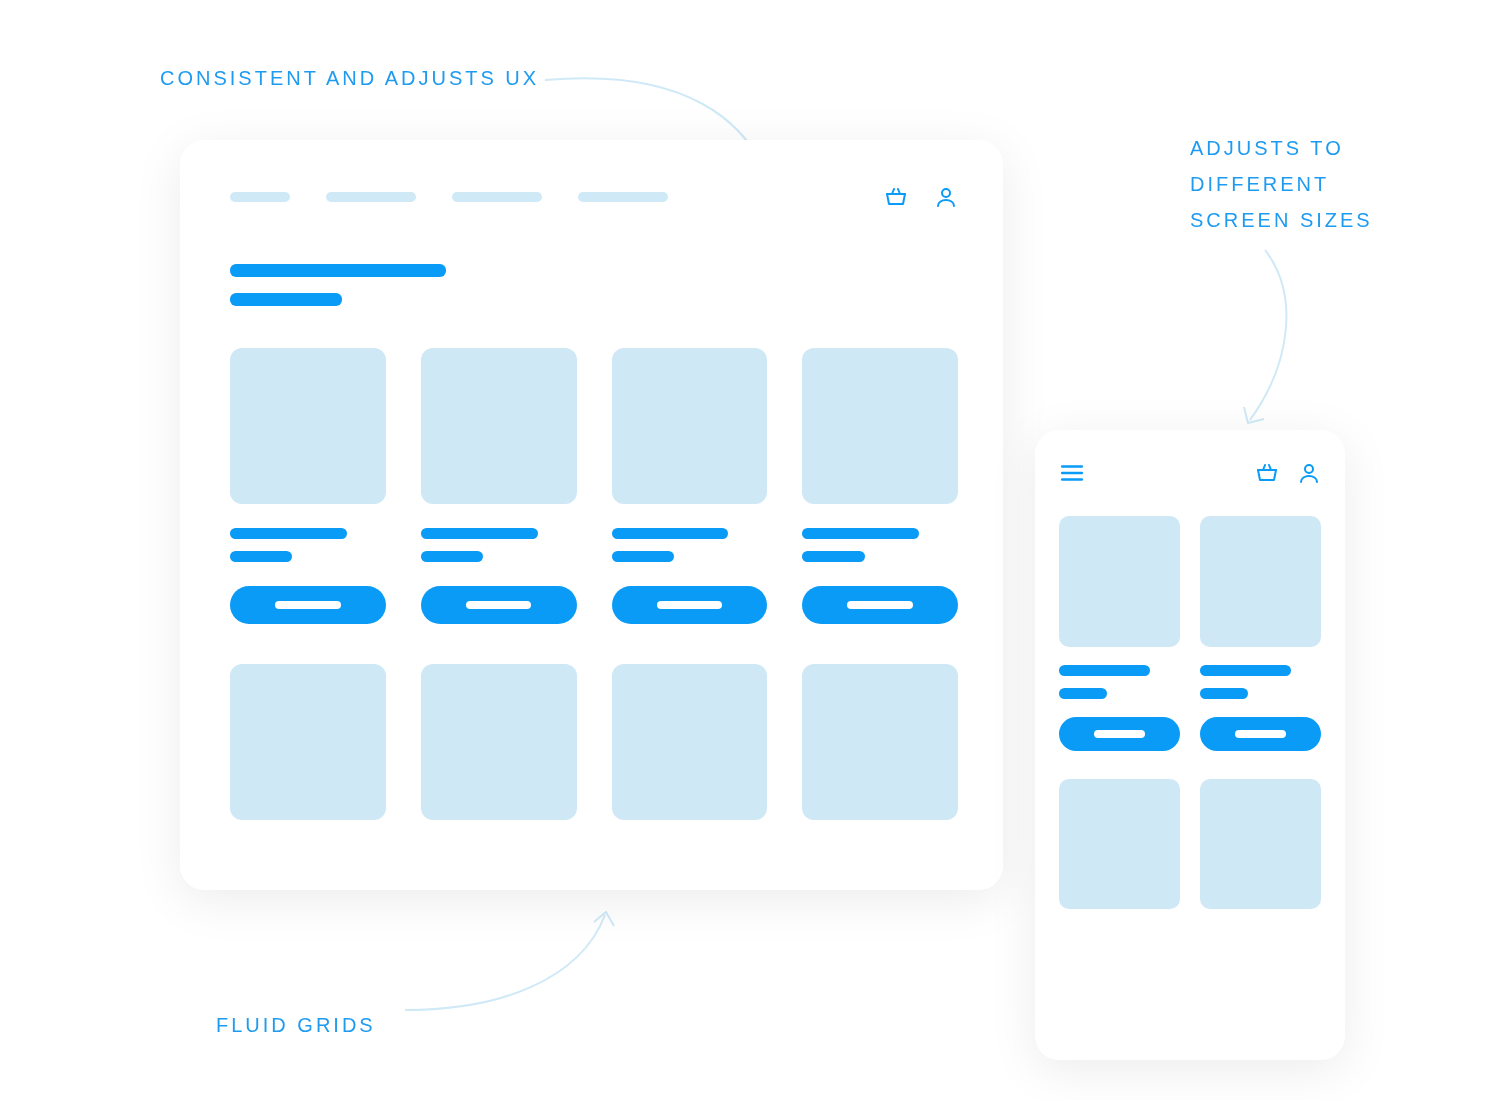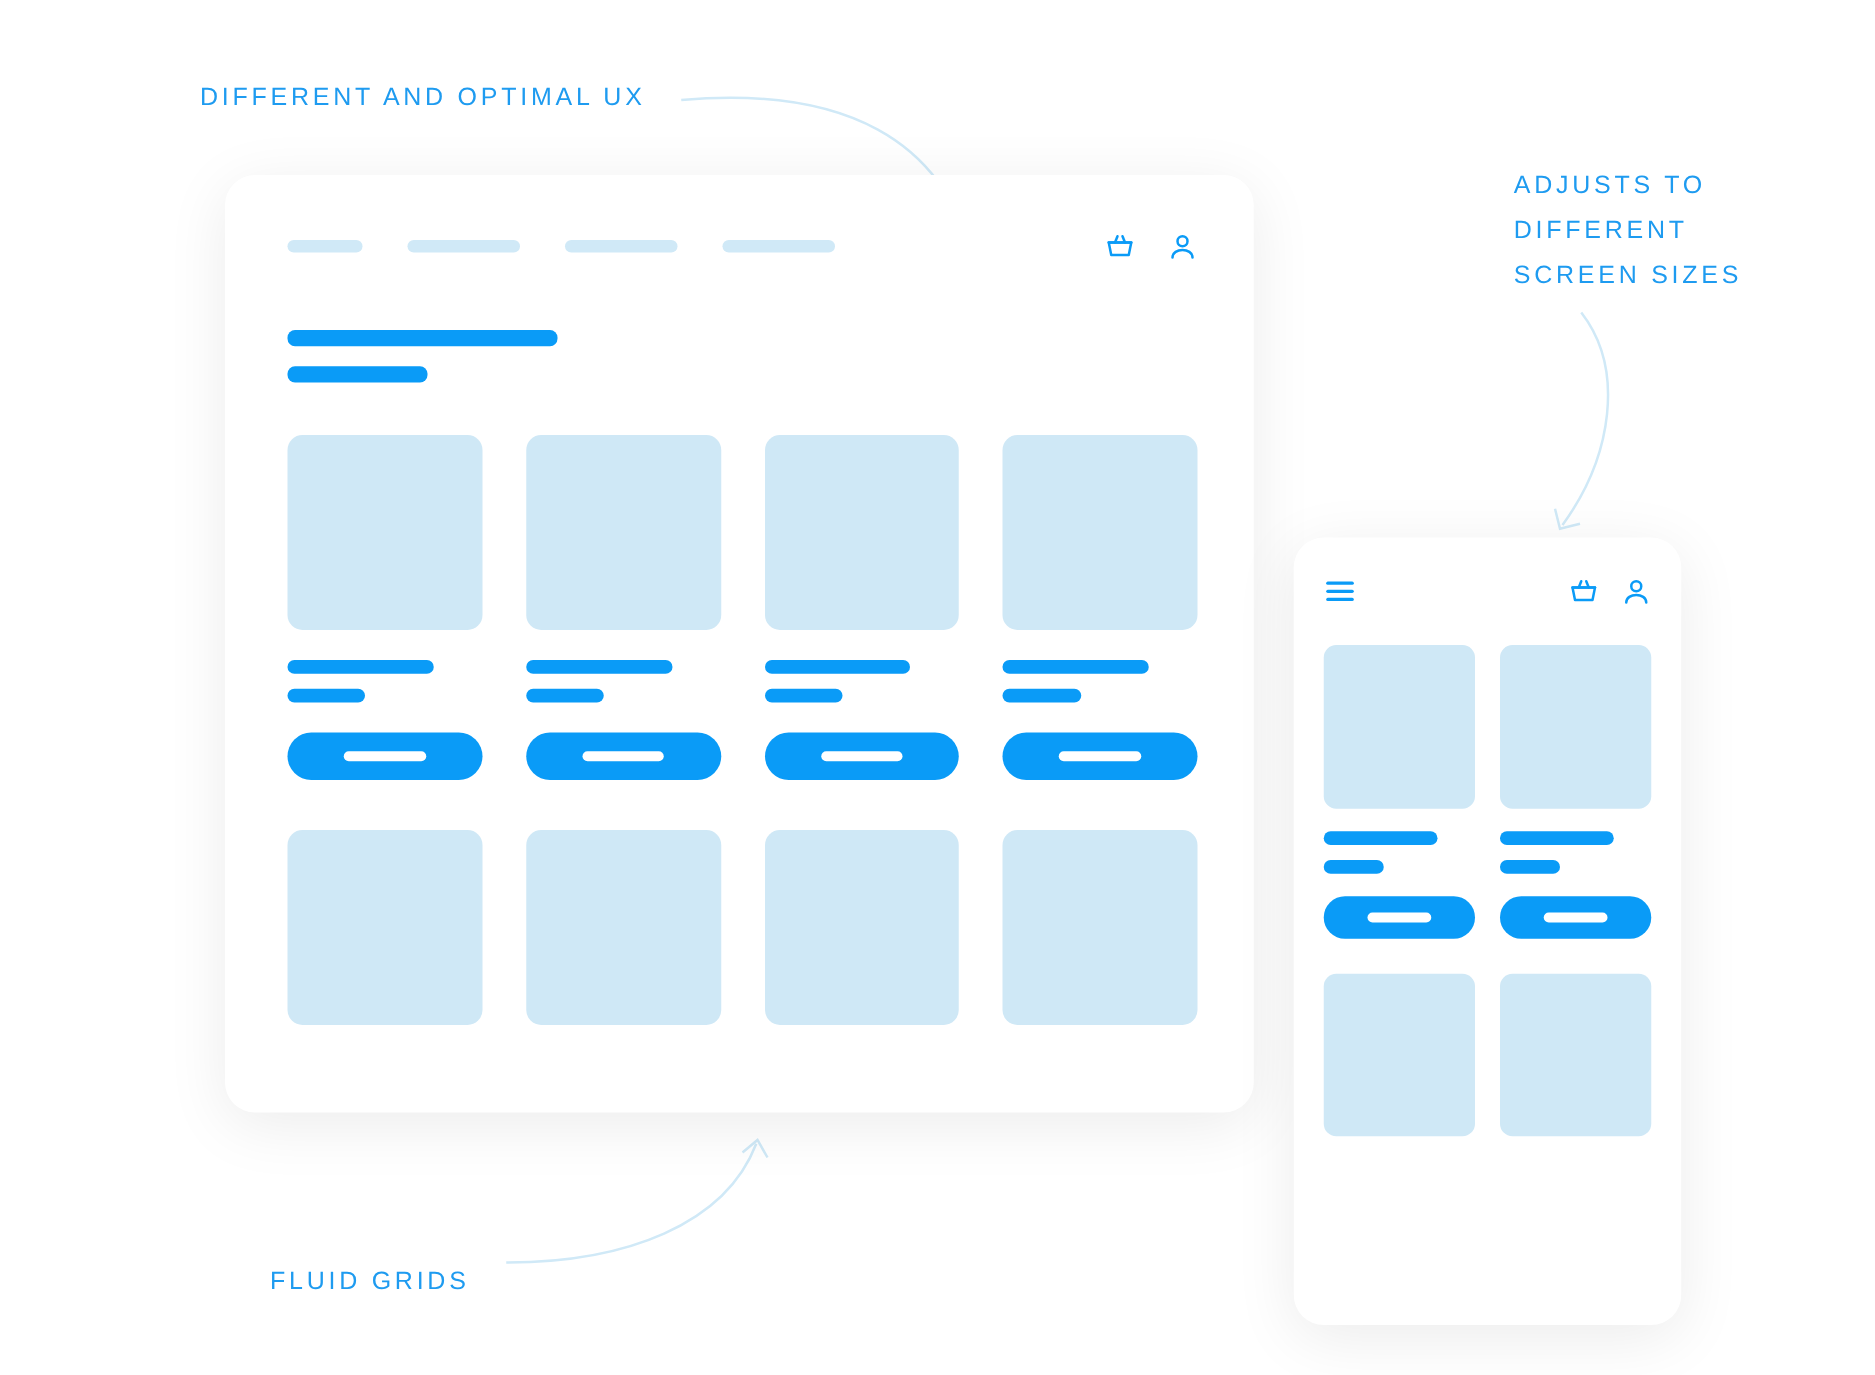--- a/index.html
+++ b/index.html
@@ -21,21 +21,21 @@
   }
   .label{
     position:absolute;
     color:var(--blue-txt);
     letter-spacing:3px;
     font-size:20px;
     font-weight:500;
     line-height:1.8;
   }
   #lab-top{left:160px;top:60px;}
-  #lab-right{left:1190px;top:130px;margin-left:21px;}
+  #lab-right{left:1190px;top:130px;}
   #lab-bottom{left:216px;top:1007px;}
 
   svg.arrow{position:absolute;stroke:var(--pale);stroke-width:2;fill:none;}
   #arrow1{left:540px;top:60px;width:270px;height:200px;}
   #arrow2{left:1210px;top:245px;width:100px;height:190px;}
   #arrow3{left:400px;top:900px;width:220px;height:120px;}
 
   .device{
     position:absolute;
     background:var(--card);
@@ -70,21 +70,21 @@
   #mobile .nav{gap:0;justify-content:space-between;}
   #mobile .right-icons{display:flex;gap:18px;}
   #mobile .grid{margin-top:30px;grid-template-columns:repeat(2,1fr);column-gap:20px;row-gap:28px;}
   #mobile .card .img{border-radius:10px;aspect-ratio:1/1.08;}
   #mobile .card .t1{margin-top:18px;}
   #mobile .card .btn{height:34px;border-radius:17px;margin-top:18px;}
 </style>
 </head>
 <body>
 
-<div id="lab-top" class="label">DIFFERENT AND OPTIMAL UX</div>
+<div id="lab-top" class="label">CONSISTENT AND ADJUSTS UX</div>
 <div id="lab-right" class="label" style="white-space:pre-line;">ADJUSTS TO
 DIFFERENT
 SCREEN SIZES</div>
 <div id="lab-bottom" class="label">FLUID GRIDS</div>
 
 <svg id="arrow1" class="arrow" viewBox="0 0 270 200">
   <path d="M5 20 C 120 10, 230 40, 243 180"></path>
   <path d="M233 170 L243 182 L255 172"></path>
 </svg>
 <svg id="arrow2" class="arrow" viewBox="0 0 100 190">

